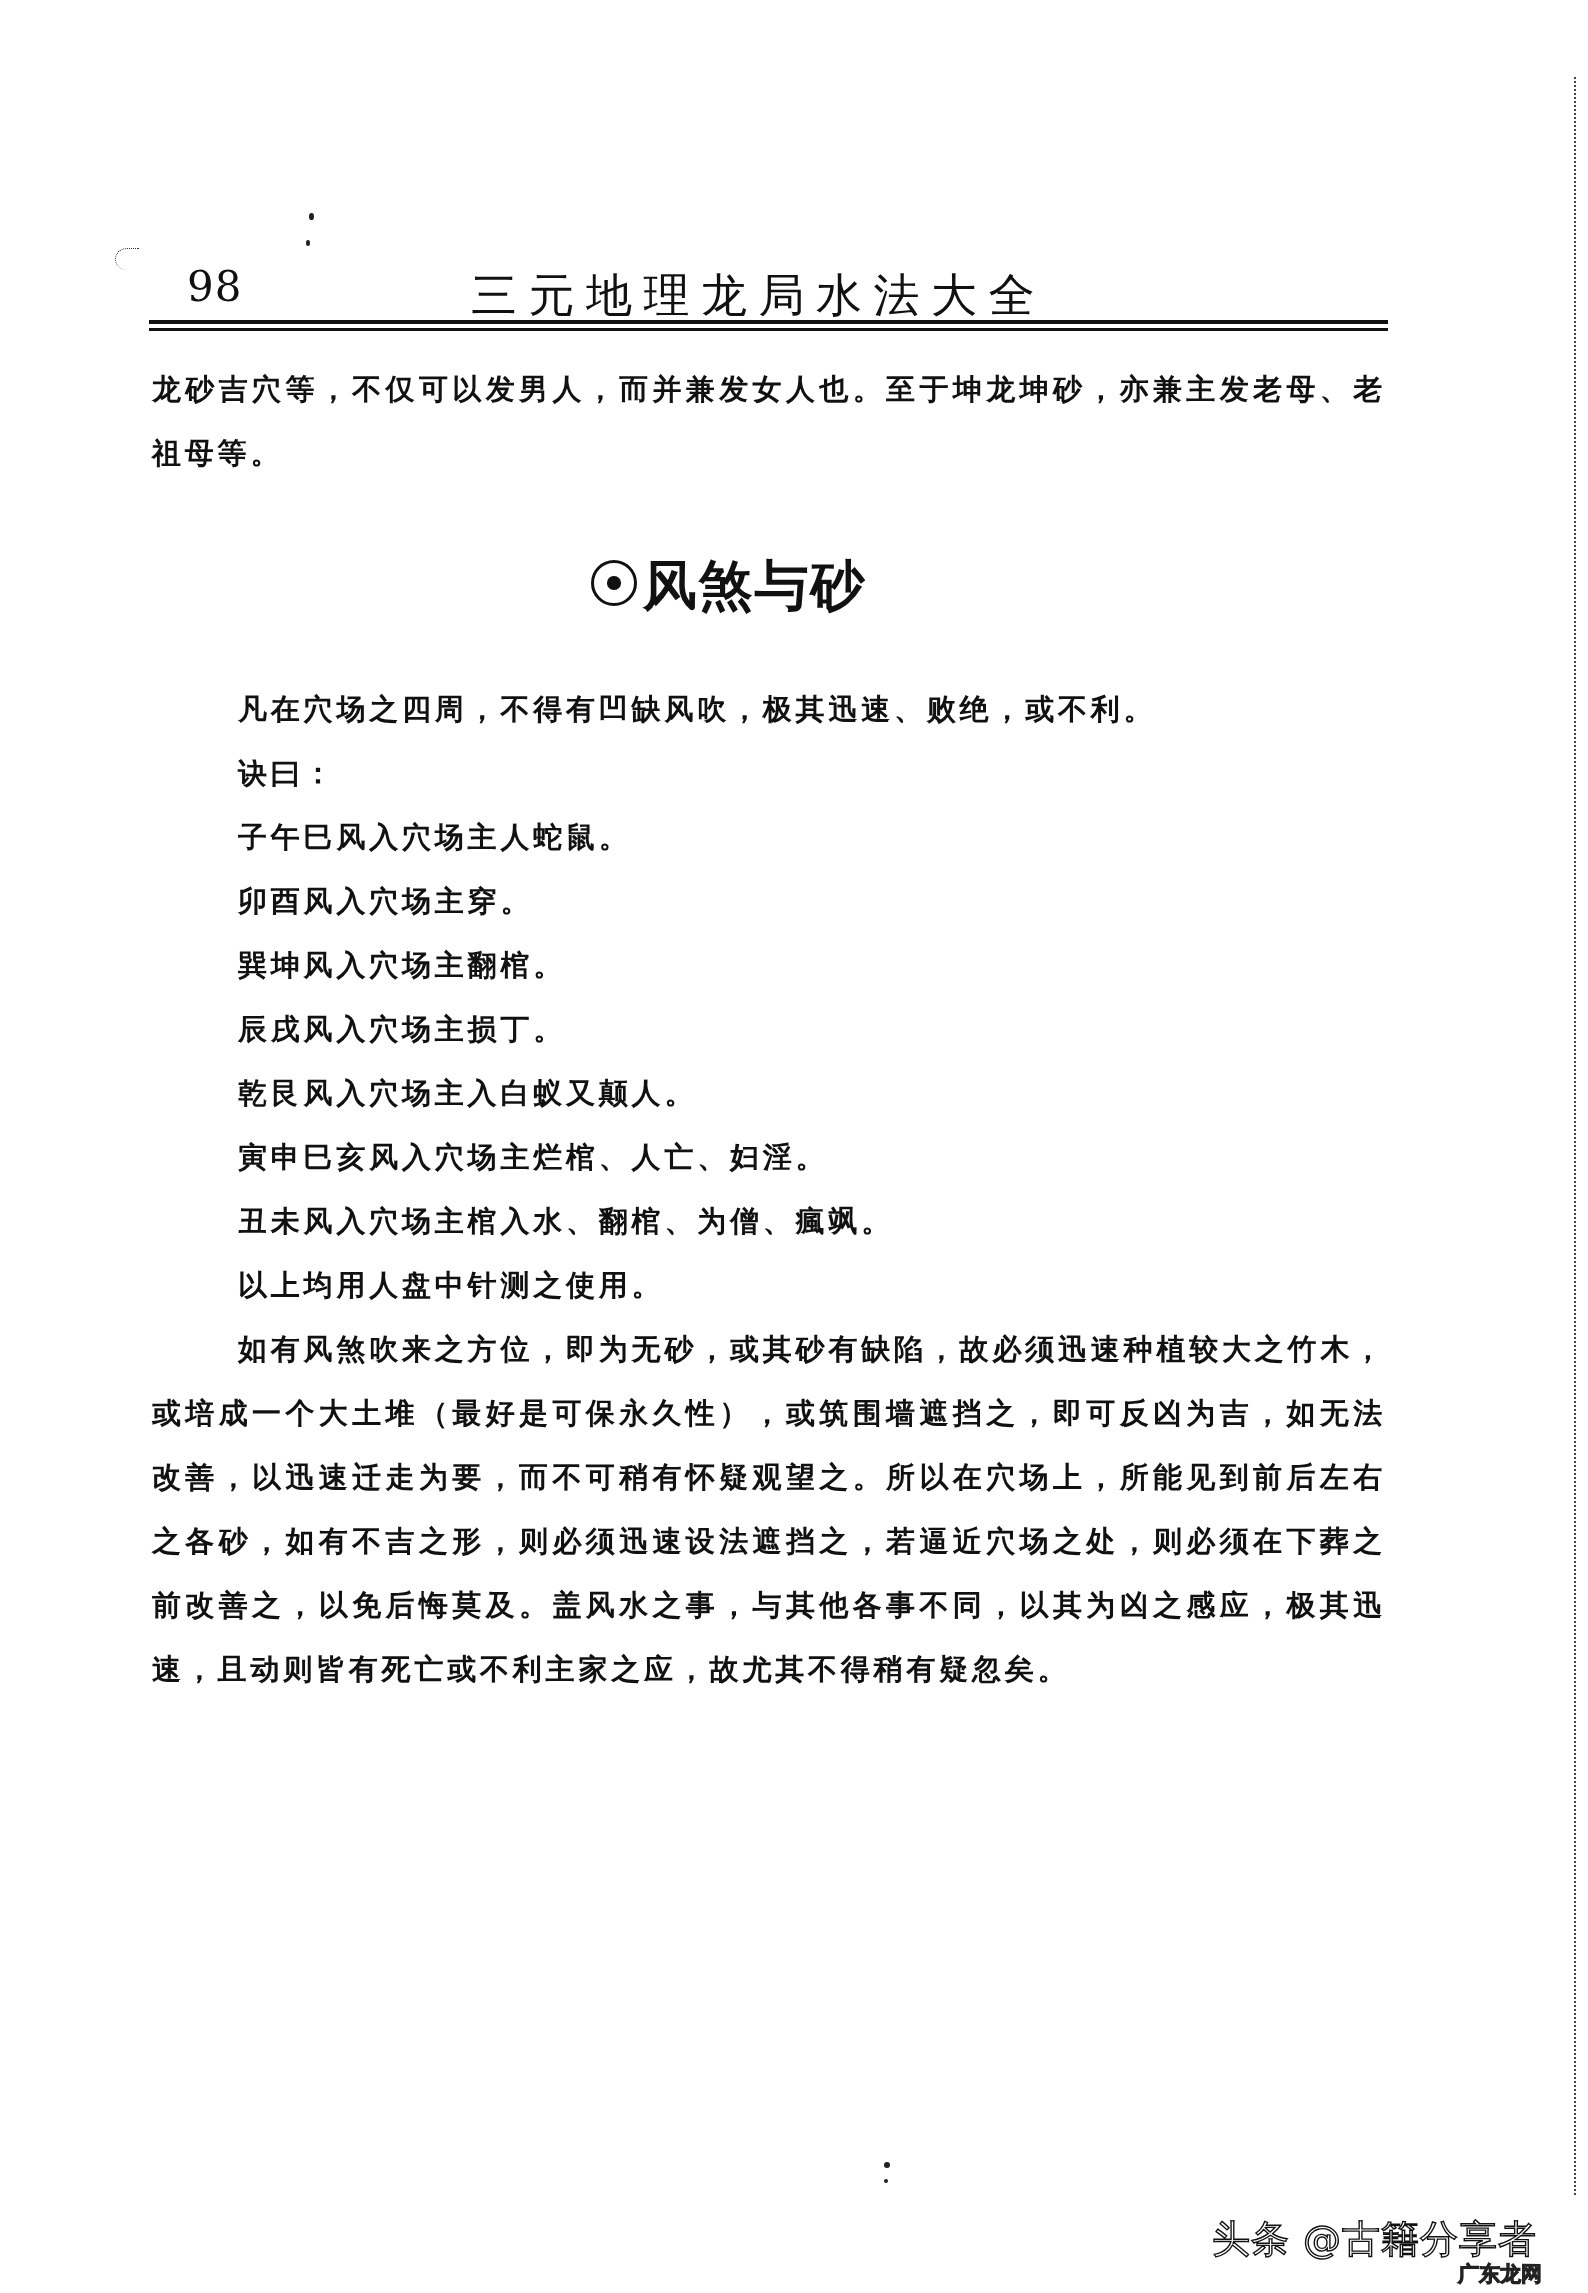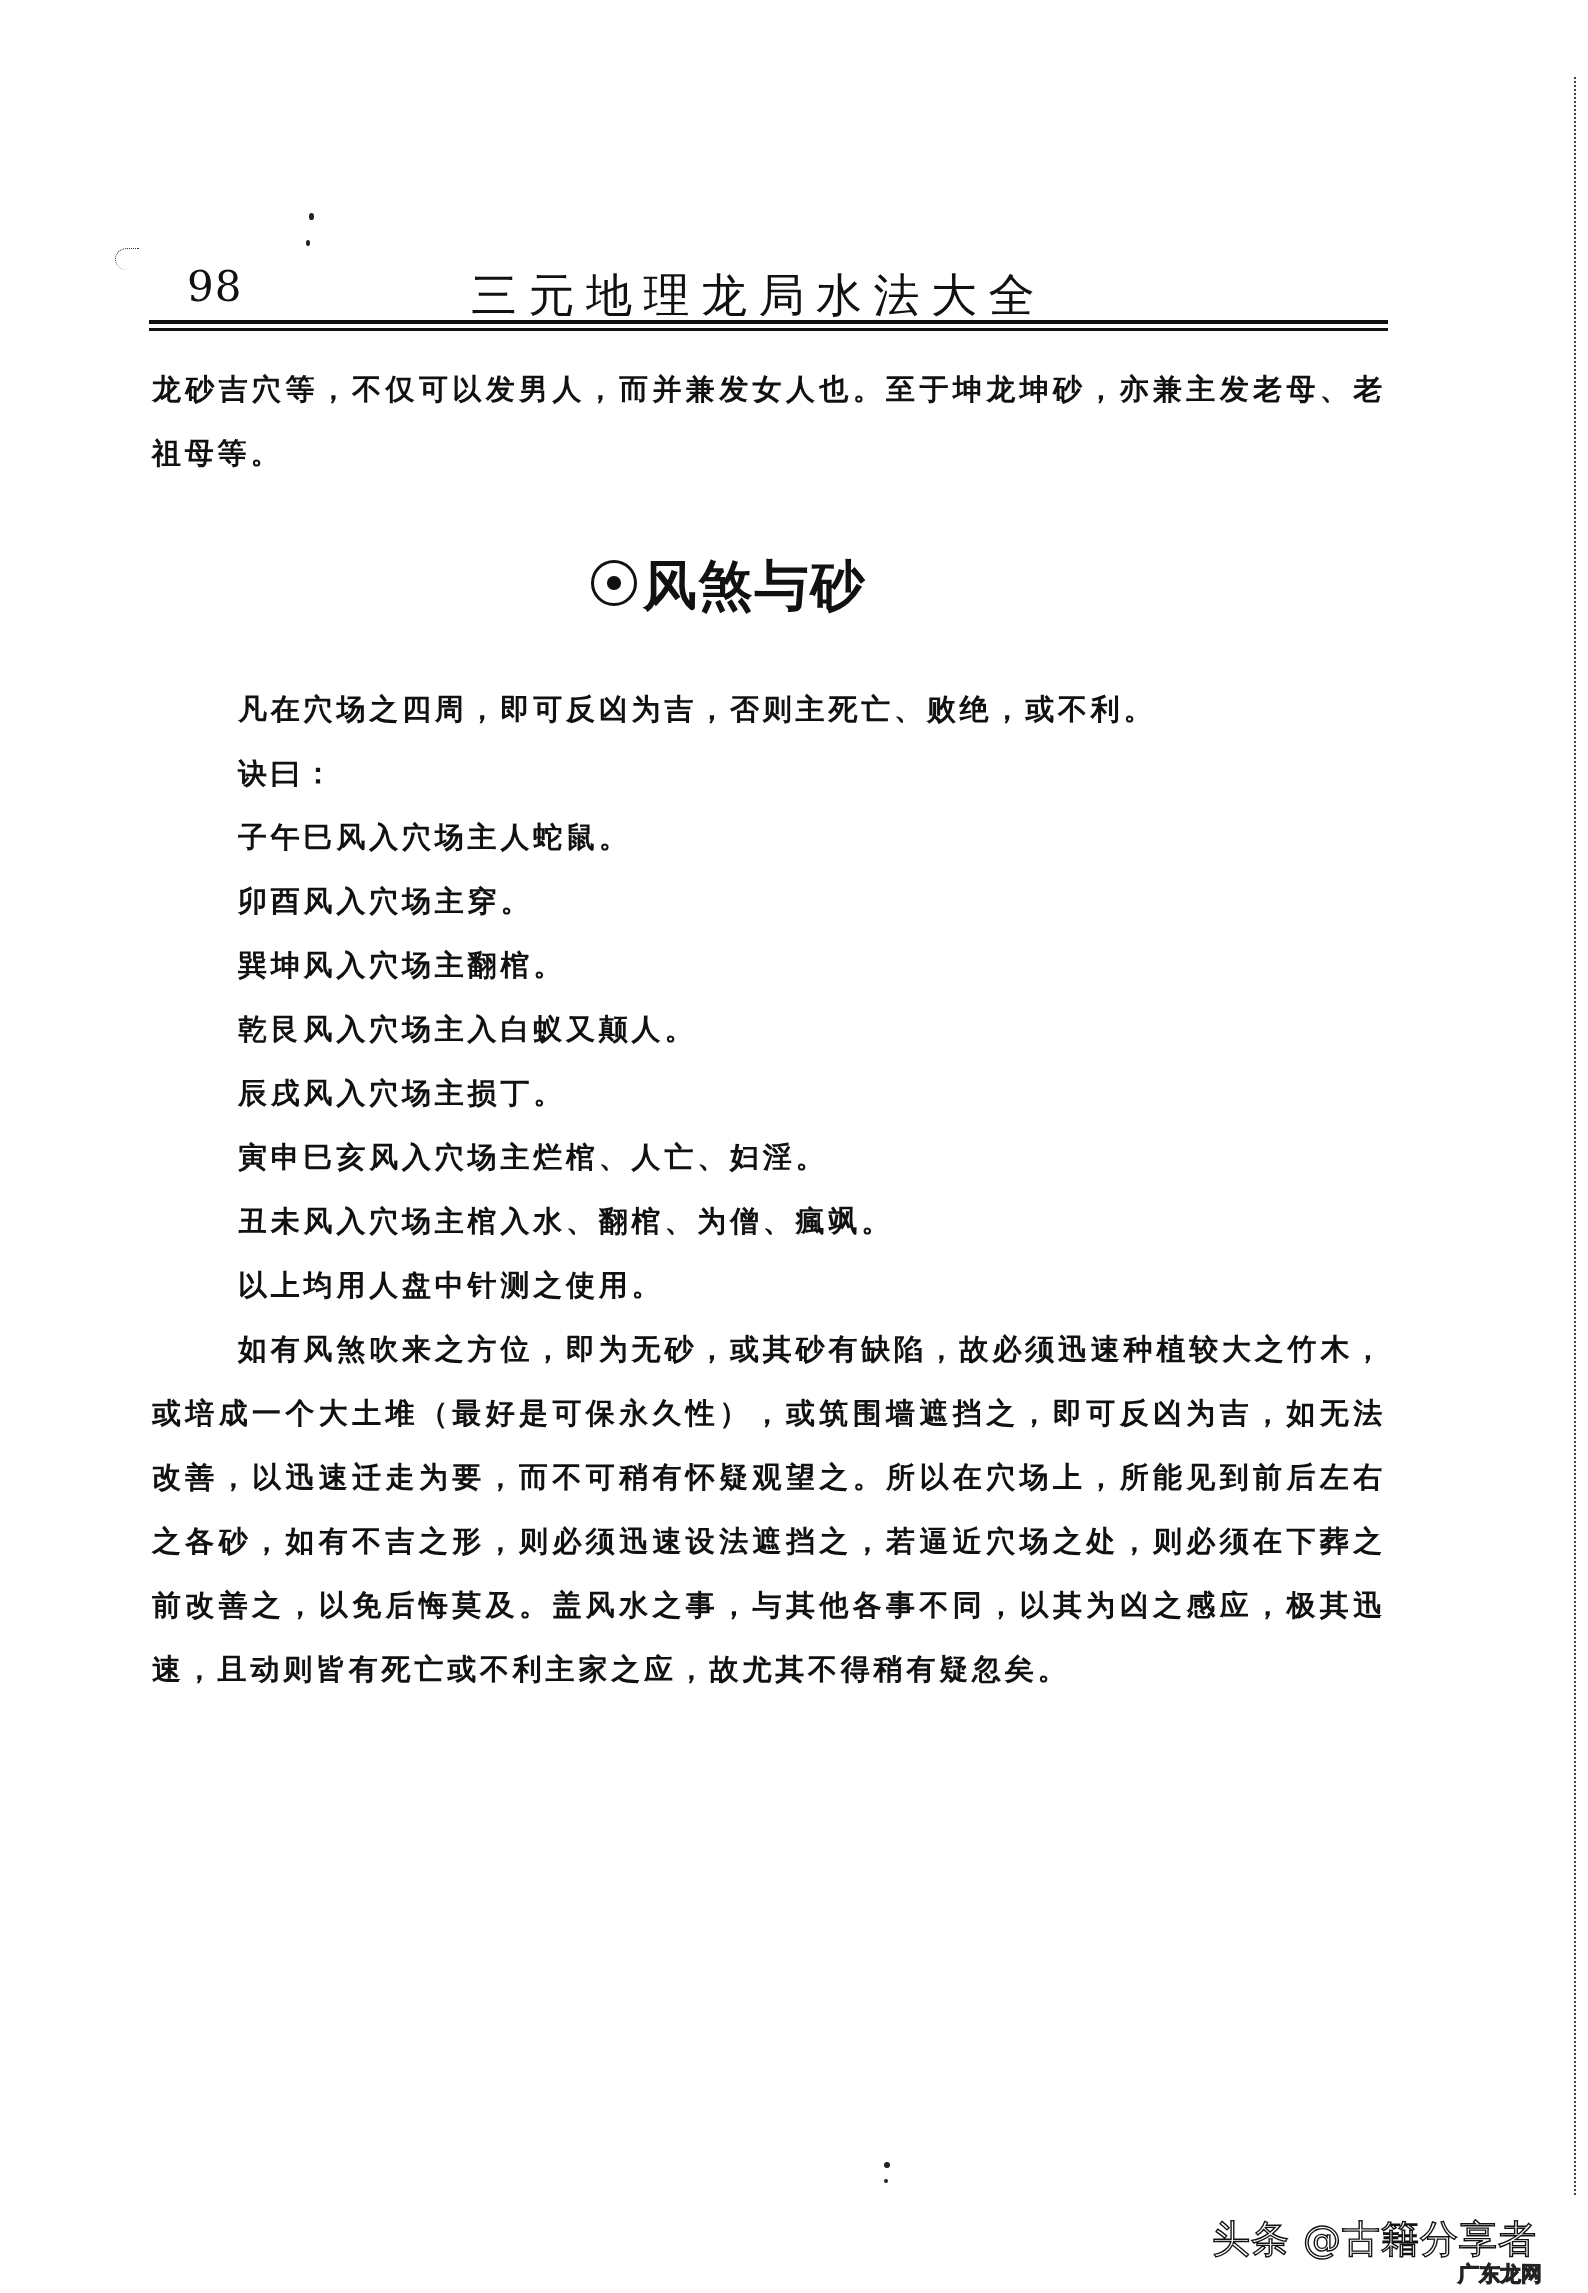--- a/index.html
+++ b/index.html
@@ -91,27 +91,27 @@
 
   <div class="body-text intro">
     <p style="margin:0;">龙砂吉穴等，不仅可以发男人，而并兼发女人也。至于坤龙坤砂，亦兼主发老母、老祖母等。</p>
   </div>
 
   <div class="section-heading">
     <span class="bullet"></span><span>风煞与砂</span>
   </div>
 
   <div class="body-text main-body">
-    <p class="para">凡在穴场之四周，即可反凶为吉，否则主死亡、败绝，或不利。</p>
+    <p class="para">凡在穴场之四周，不得有凹缺风吹，极其迅速、败绝，或不利。</p>
     <p class="verse">诀曰：</p>
     <p class="verse">子午巳风入穴场主人蛇鼠。</p>
     <p class="verse">卯酉风入穴场主穿。</p>
     <p class="verse">巽坤风入穴场主翻棺。</p>
+    <p class="verse">辰戌风入穴场主损丁。</p>
     <p class="verse">乾艮风入穴场主入白蚁又颠人。</p>
-    <p class="verse">辰戌风入穴场主损丁。</p>
     <p class="verse">寅申巳亥风入穴场主烂棺、人亡、妇淫。</p>
     <p class="verse">丑未风入穴场主棺入水、翻棺、为僧、瘋飒。</p>
     <p class="verse">以上均用人盘中针测之使用。</p>
     <p class="para">如有风煞吹来之方位，即为无砂，或其砂有缺陷，故必须迅速种植较大之竹木，或培成一个大土堆（最好是可保永久性），或筑围墙遮挡之，即可反凶为吉，如无法改善，以迅速迁走为要，而不可稍有怀疑观望之。所以在穴场上，所能见到前后左右之各砂，如有不吉之形，则必须迅速设法遮挡之，若逼近穴场之处，则必须在下葬之前改善之，以免后悔莫及。盖风水之事，与其他各事不同，以其为凶之感应，极其迅速，且动则皆有死亡或不利主家之应，故尤其不得稍有疑忽矣。</p>
   </div>
 
   <div class="watermark">头条 @古籍分享者</div>
   <div class="watermark-sub">广东龙网</div>
 </div>
 

